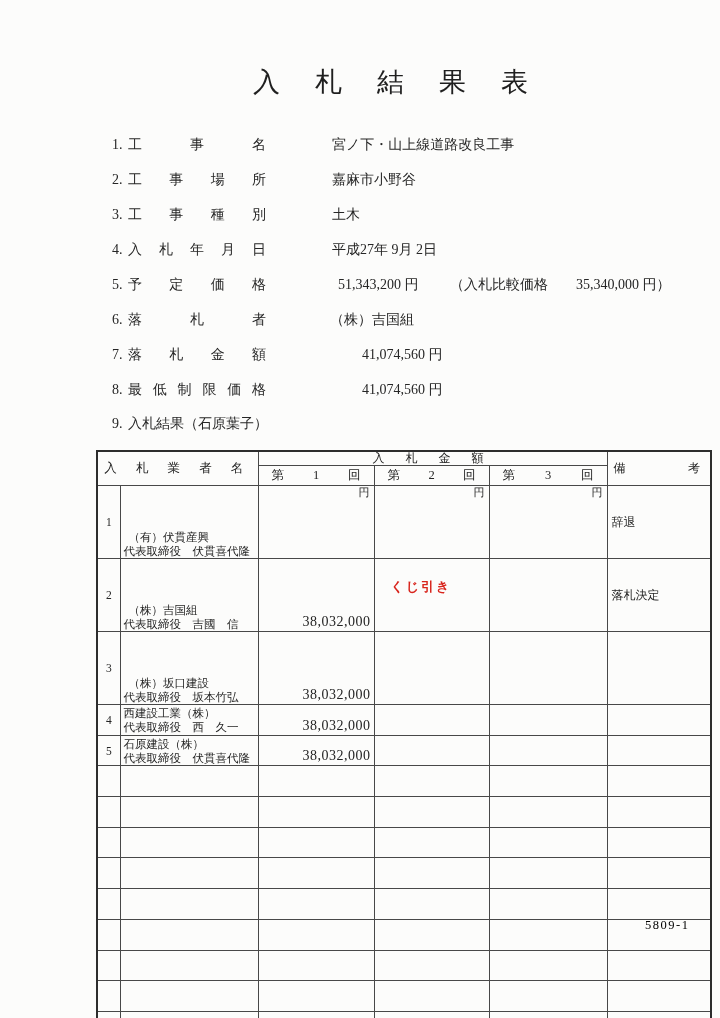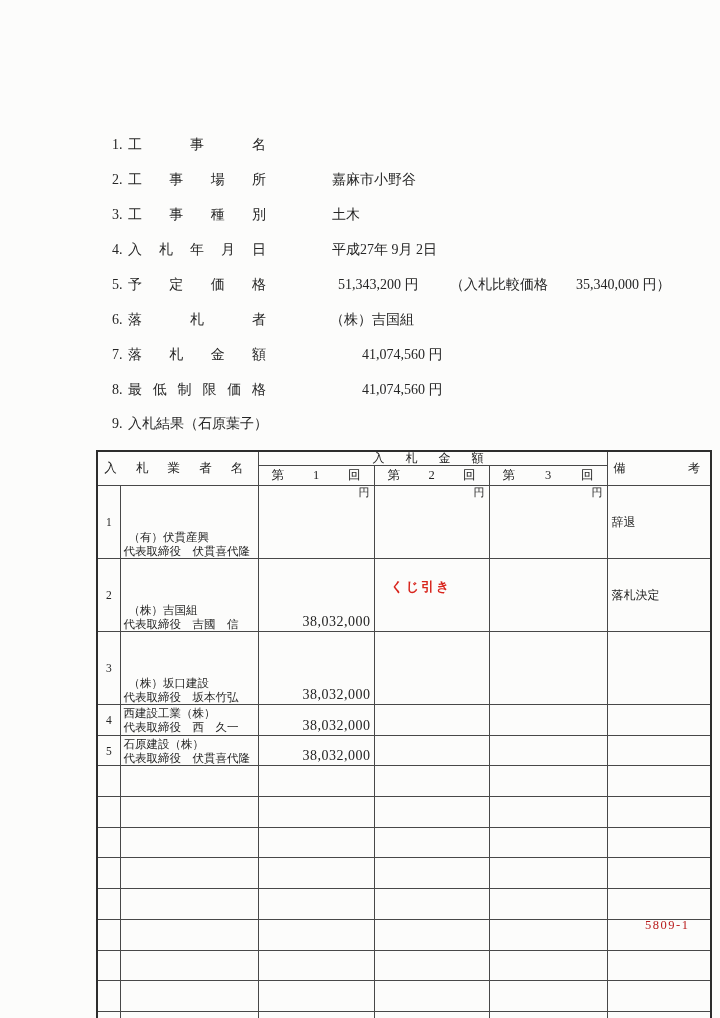--- a/index.html
+++ b/index.html
@@ -63,32 +63,34 @@
   .c-bid .lottery{
     position:absolute;top:7px;left:16px;
     font-family:"Liberation Sans","DejaVu Sans",sans-serif;
     font-weight:bold;font-size:13px;letter-spacing:2px;white-space:nowrap;margin-top:12px;
   }
   .c-rem{font-size:12px;vertical-align:middle;}
   .c-rem .rem-text{padding-left:4px;white-space:nowrap;}
   
   .page-number{
     position:absolute;left:645px;top:918px;
-    font-size:12.5px;letter-spacing:1.5px;color:#b91c1c;
+    font-size:12.5px;letter-spacing:1.5px;color:#000000;
   }
 </style>
 </head>
 <body>
 
 <div class="page">
 
+  <div class="doc-title">入札結果表</div>
 
   <div class="item" style="top:136px">
     <span class="no">1.</span>
     <span class="label">工 事 名</span>
+    <span class="value">宮ノ下・山上線道路改良工事</span>
   </div>
   <div class="item" style="top:171px">
     <span class="no">2.</span>
     <span class="label">工 事 場 所</span>
     <span class="value">嘉麻市小野谷</span>
   </div>
   <div class="item" style="top:206px">
     <span class="no">3.</span>
     <span class="label">工 事 種 別</span>
     <span class="value">土木</span>

